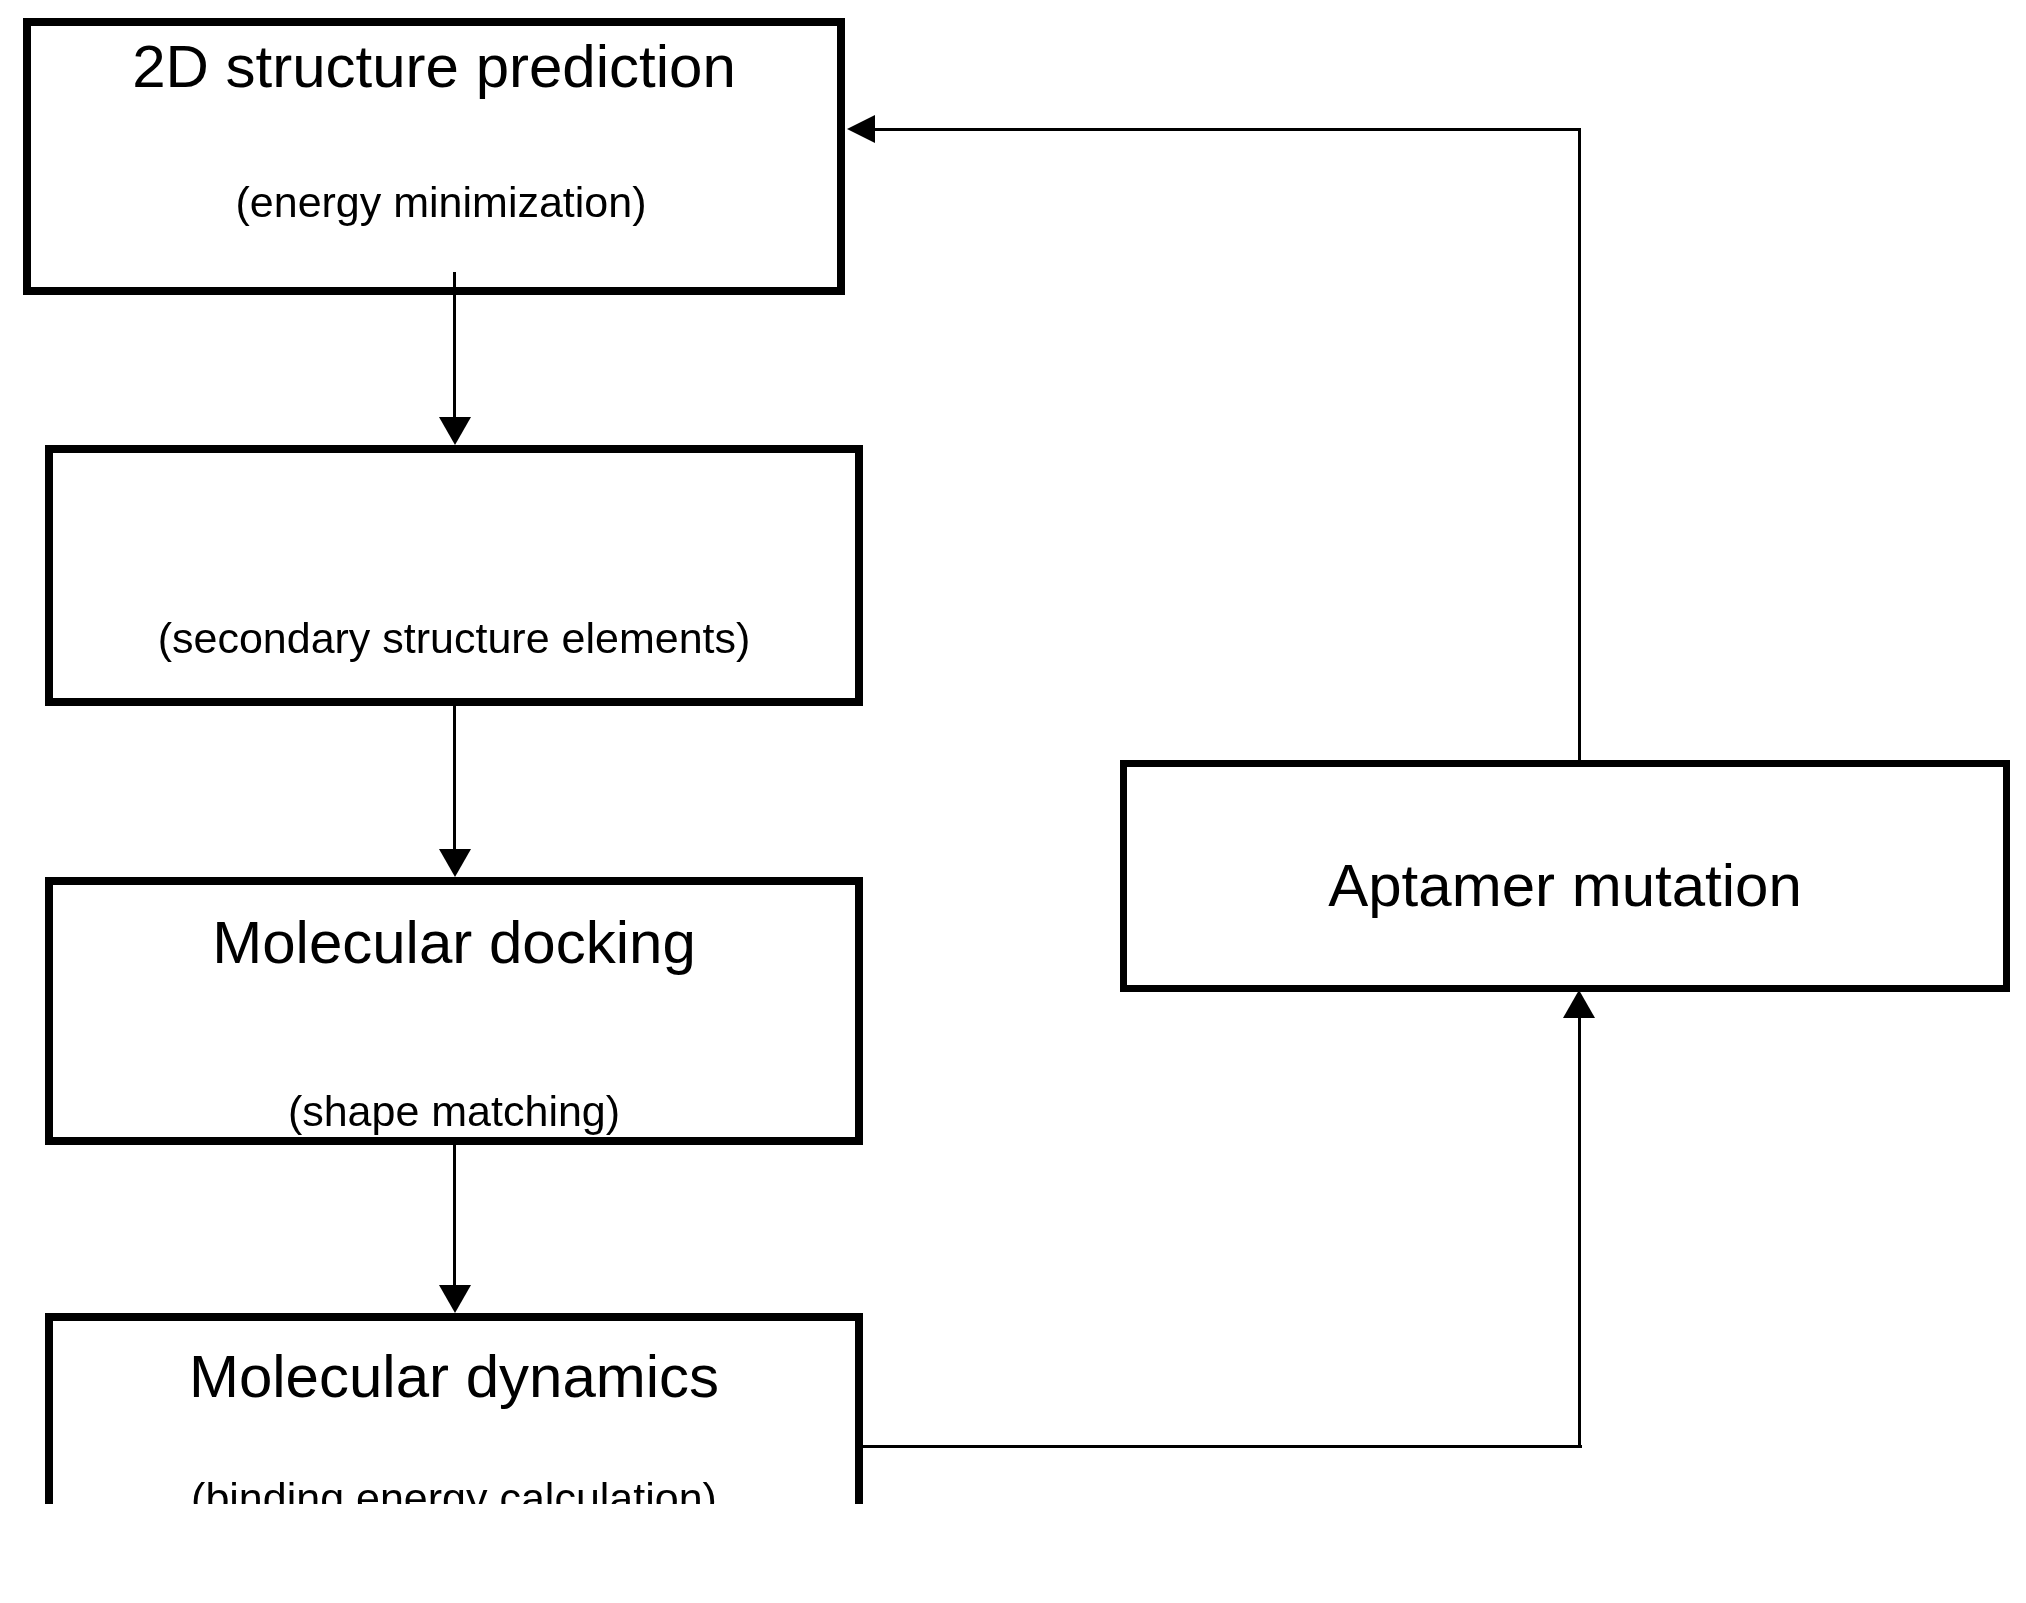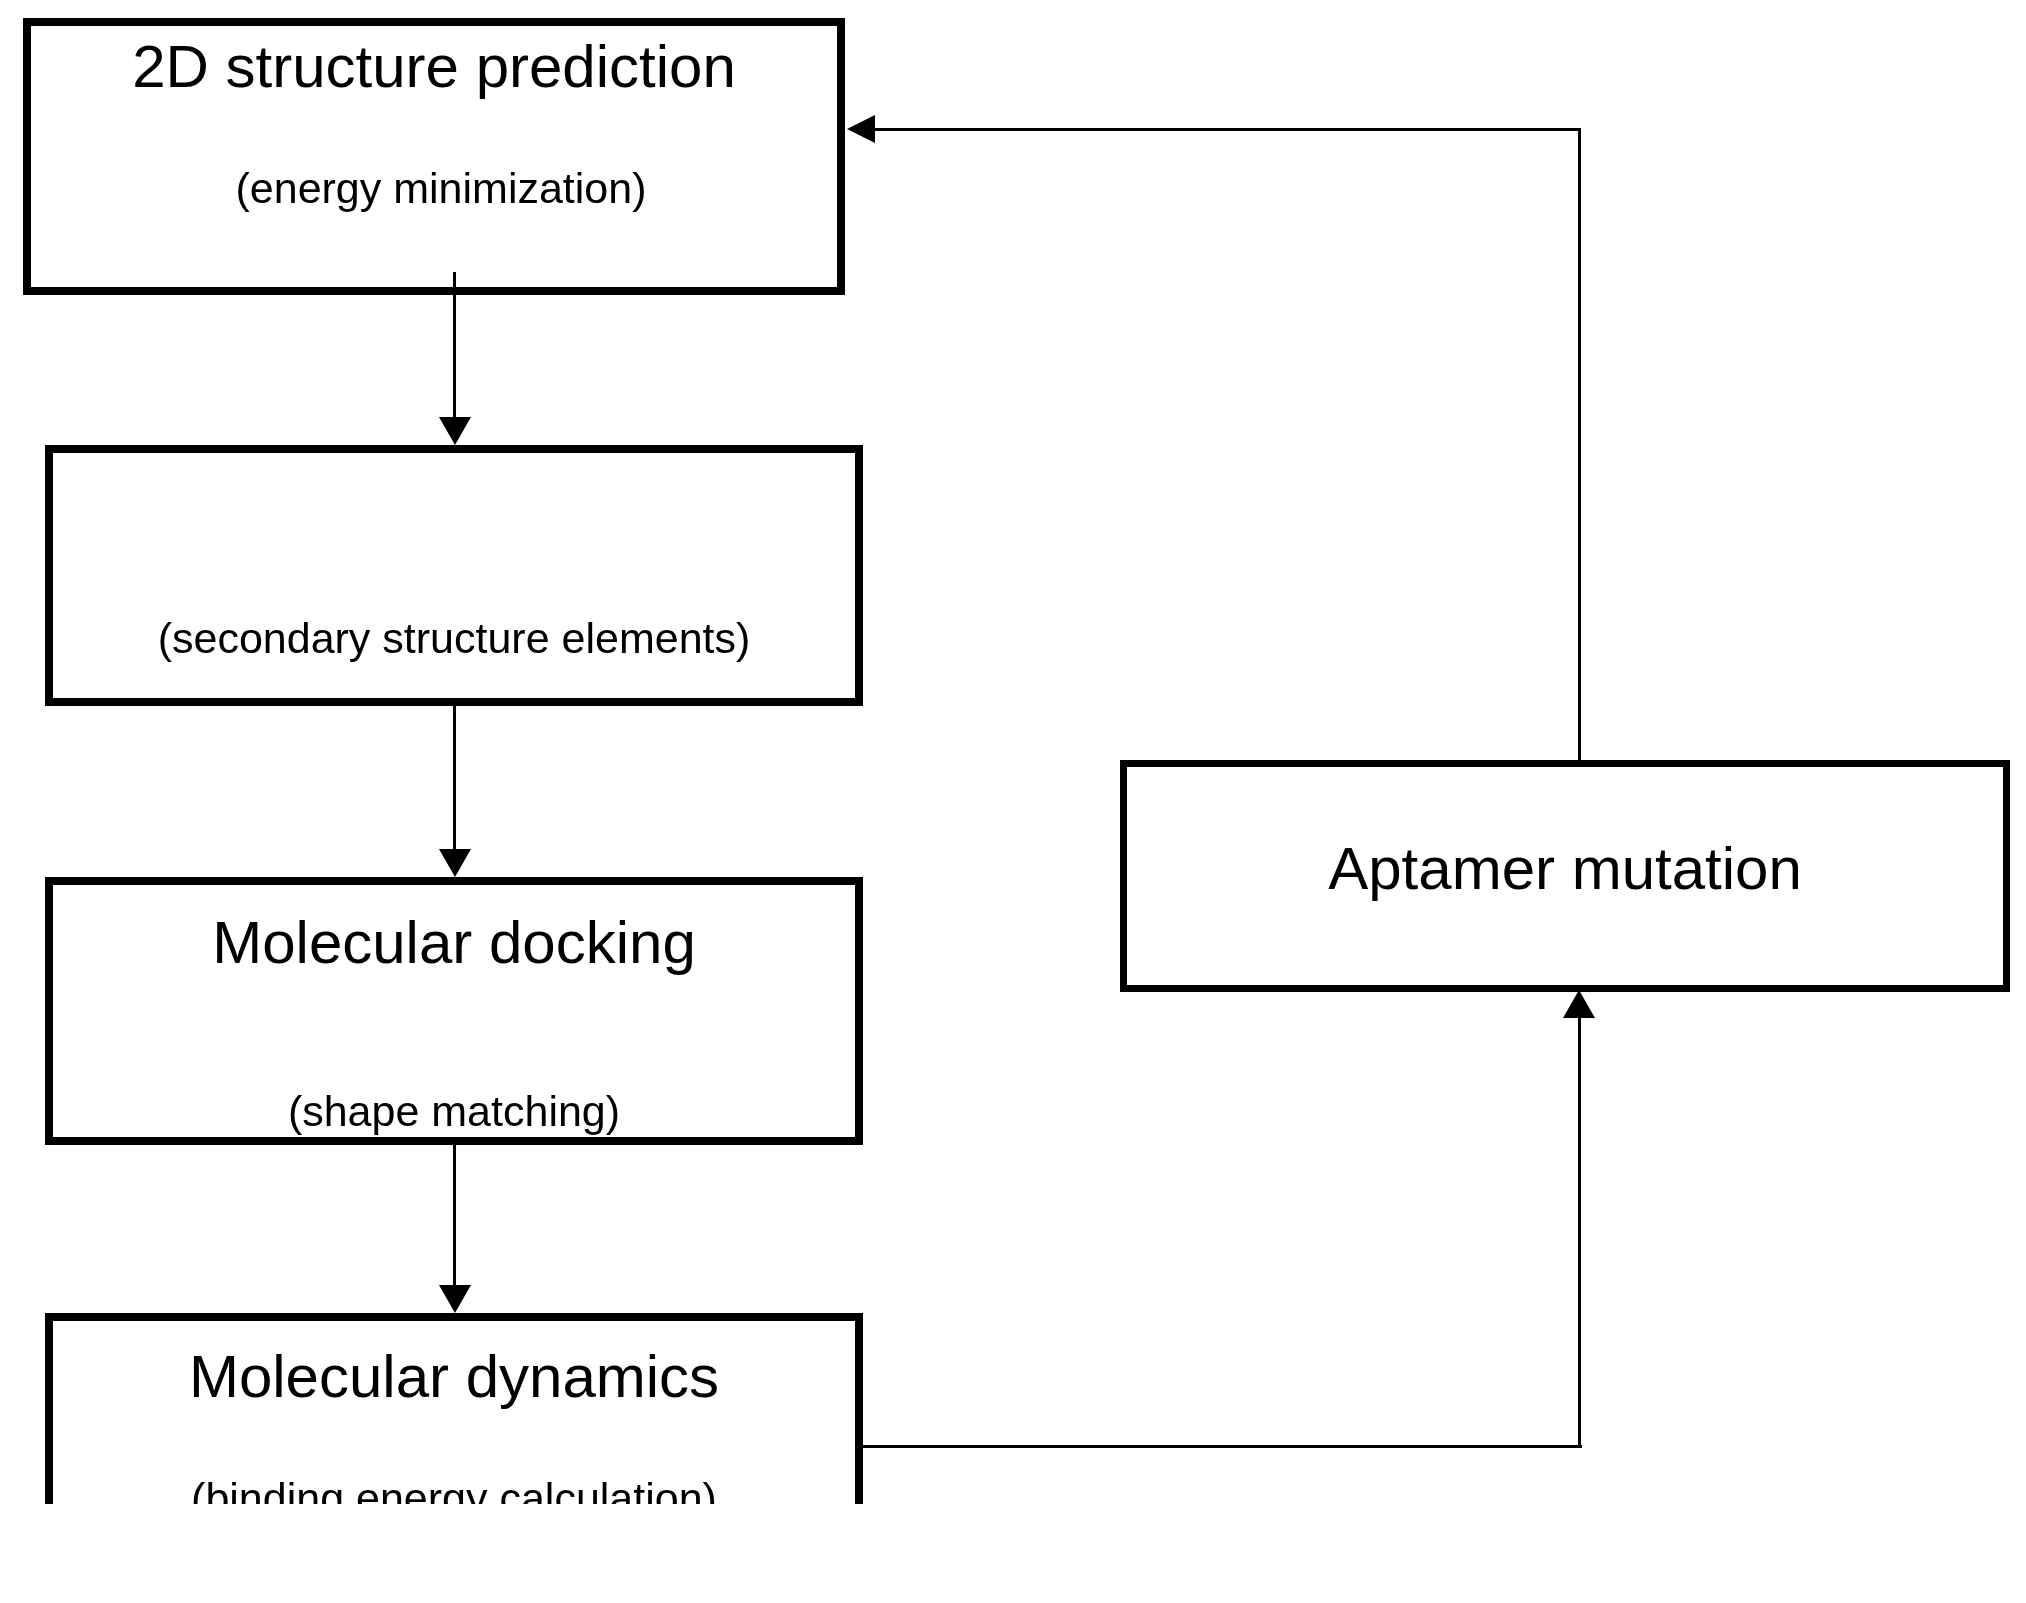--- a/index.html
+++ b/index.html
@@ -41,32 +41,32 @@
     right: 0;
     text-align: center;
     font-size: 43px;
     line-height: 1;
     white-space: nowrap;
     transform: translateY(-50%);
   }
   
   .box-1 { left: 23px;   top: 18px;   width: 822px; height: 277px; }
   .box-1 .box-title    { top: 41px;  }
-  .box-1 .box-subtitle { top: 162px; margin-left: 14px; }
+  .box-1 .box-subtitle { top: 176px; margin-left: 14px; }
   .box-2 { left: 45px;   top: 445px;  width: 818px; height: 261px; }
   .box-2 .box-title    { top: 64px;  }
   .box-2 .box-subtitle { top: 185px; }
   .box-3 { left: 45px;   top: 877px;  width: 818px; height: 268px; }
   .box-3 .box-title    { top: 58px;  }
   .box-3 .box-subtitle { top: 226px; }
   .box-4 { left: 45px;   top: 1313px; width: 818px; height: 272px; }
   .box-4 .box-title    { top: 56px;  }
   .box-4 .box-subtitle { top: 177px; }
   .box-5 { left: 1120px; top: 760px;  width: 890px; height: 232px; }
-  .box-5 .box-title    { top: 102px; }
+  .box-5 .box-title    { top: 119px; }
 
   
   .line {
     position: absolute;
     background: #000000;
   }
   .line-a1 { left: 453px;  top: 272px;  width: 3px;   height: 150px; }
   .line-a2 { left: 453px;  top: 700px;  width: 3px;   height: 152px; }
   .line-a3 { left: 453px;  top: 1140px; width: 3px;   height: 148px; }
   .line-bh { left: 858px;  top: 1445px; width: 724px; height: 3px;   }

